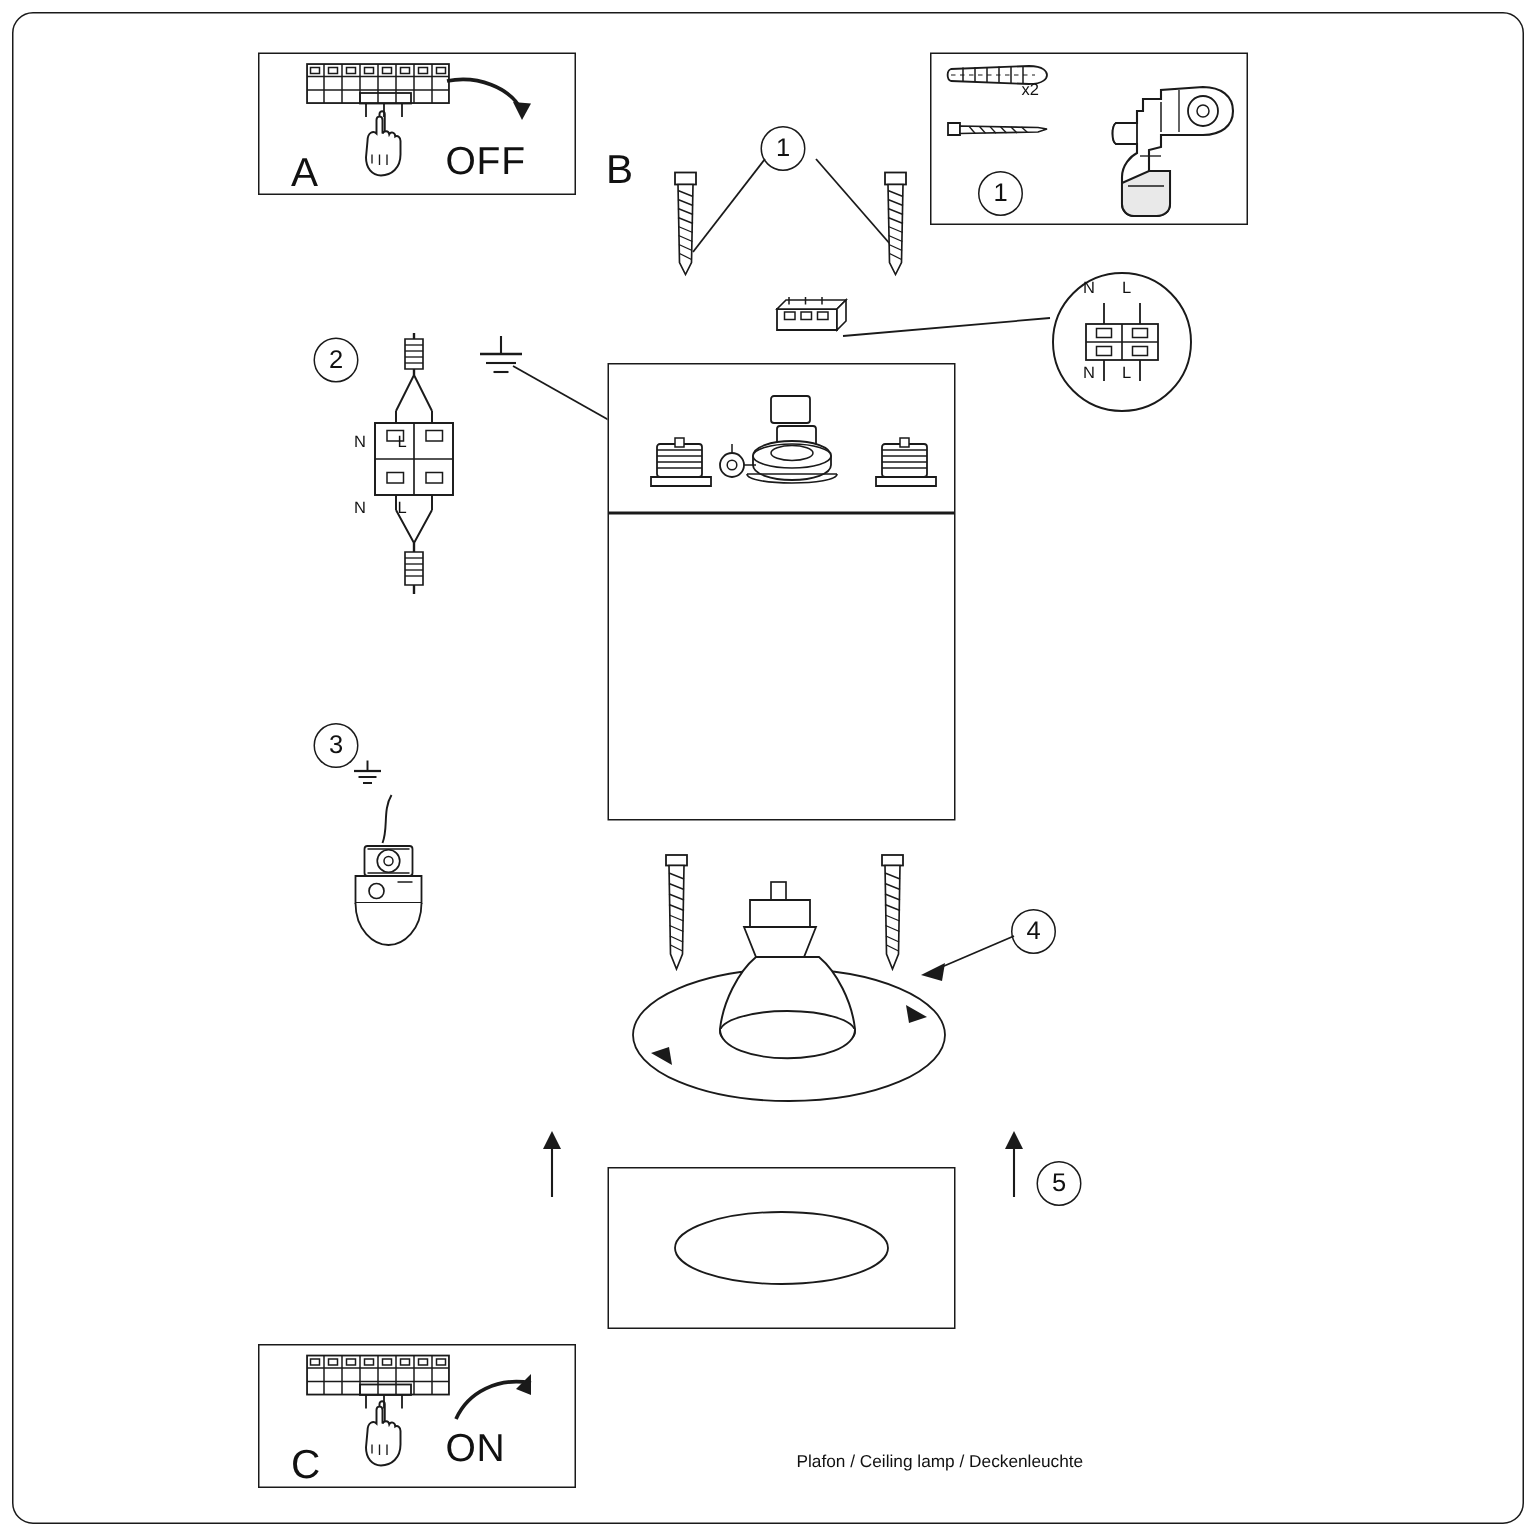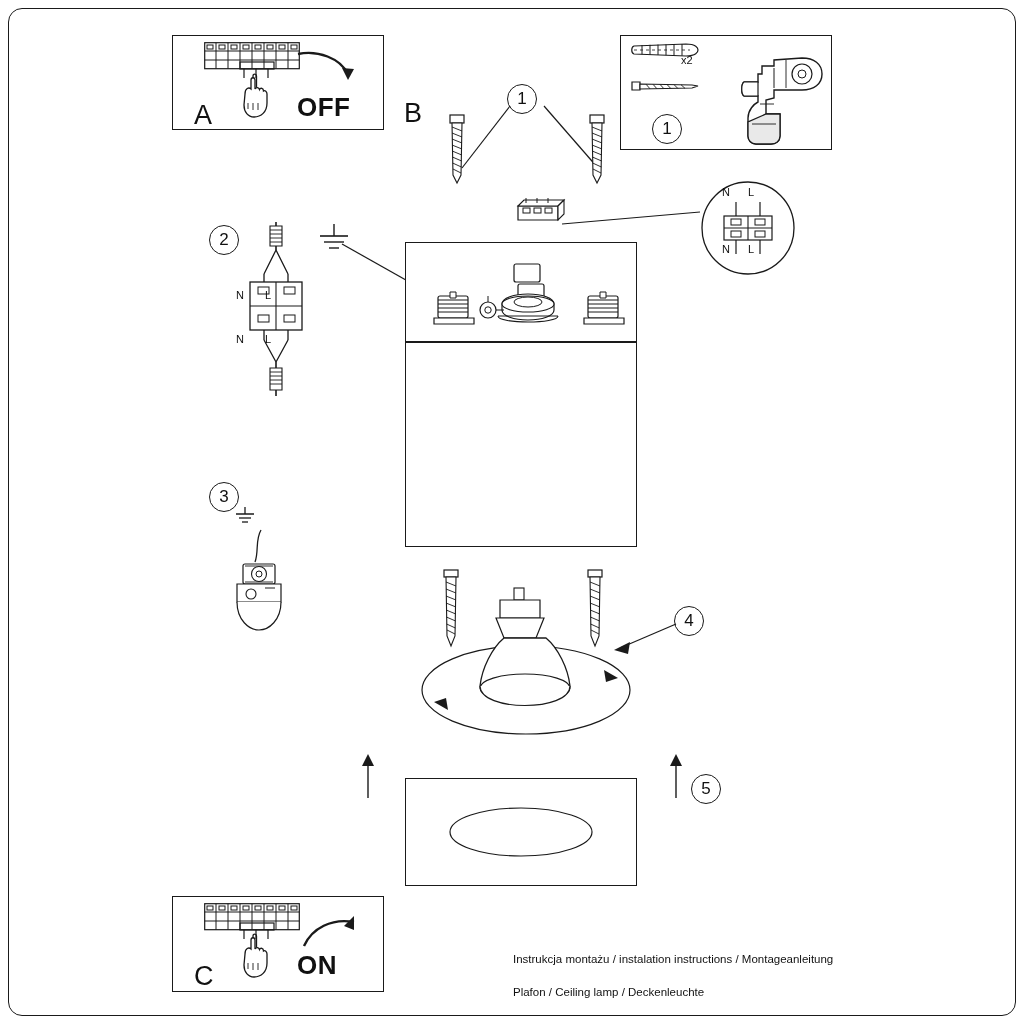--- a/index.html
+++ b/index.html
@@ -39,21 +39,21 @@
     color: #111;
     font-family: "Liberation Sans", sans-serif;
     white-space: nowrap;
   }
   .big-letter {
     font-size: 27px;
     font-weight: 400;
   }
   .onoff {
     font-size: 26px;
-    font-weight: 700;
+    font-weight: 400;
     letter-spacing: .5px;
   }
   .circnum {
     position: absolute;
     width: 30px;
     height: 30px;
     border: 1.4px solid #1a1a1a;
     border-radius: 50%;
     box-sizing: border-box;
     display: flex;
@@ -532,16 +532,15 @@
     </svg>
   </div>
 
   <div class="abs" style="left:296px; top:908px;">
     <svg width="64" height="44" viewBox="0 0 64 44">
       <path d="M8 38 C16 20 36 10 58 14" fill="none" stroke="#1a1a1a" stroke-width="2.4"></path>
       <path d="M58 8 L48 18 L58 22 Z" fill="#1a1a1a"></path>
     </svg>
   </div>
 
-  <div class="footer" style="left:513px; top:950px;">Instrukcja montażu / instalation instructions / Montageanleitung</div>
-  <div class="footer" style="left:513px; top:966px;margin-top:17px;">Plafon / Ceiling lamp / Deckenleuchte</div>
+  <div class="footer" style="left:531px; top:966px;">Plafon / Ceiling lamp / Deckenleuchte</div>
 
 </div>
 
 </body></html>

